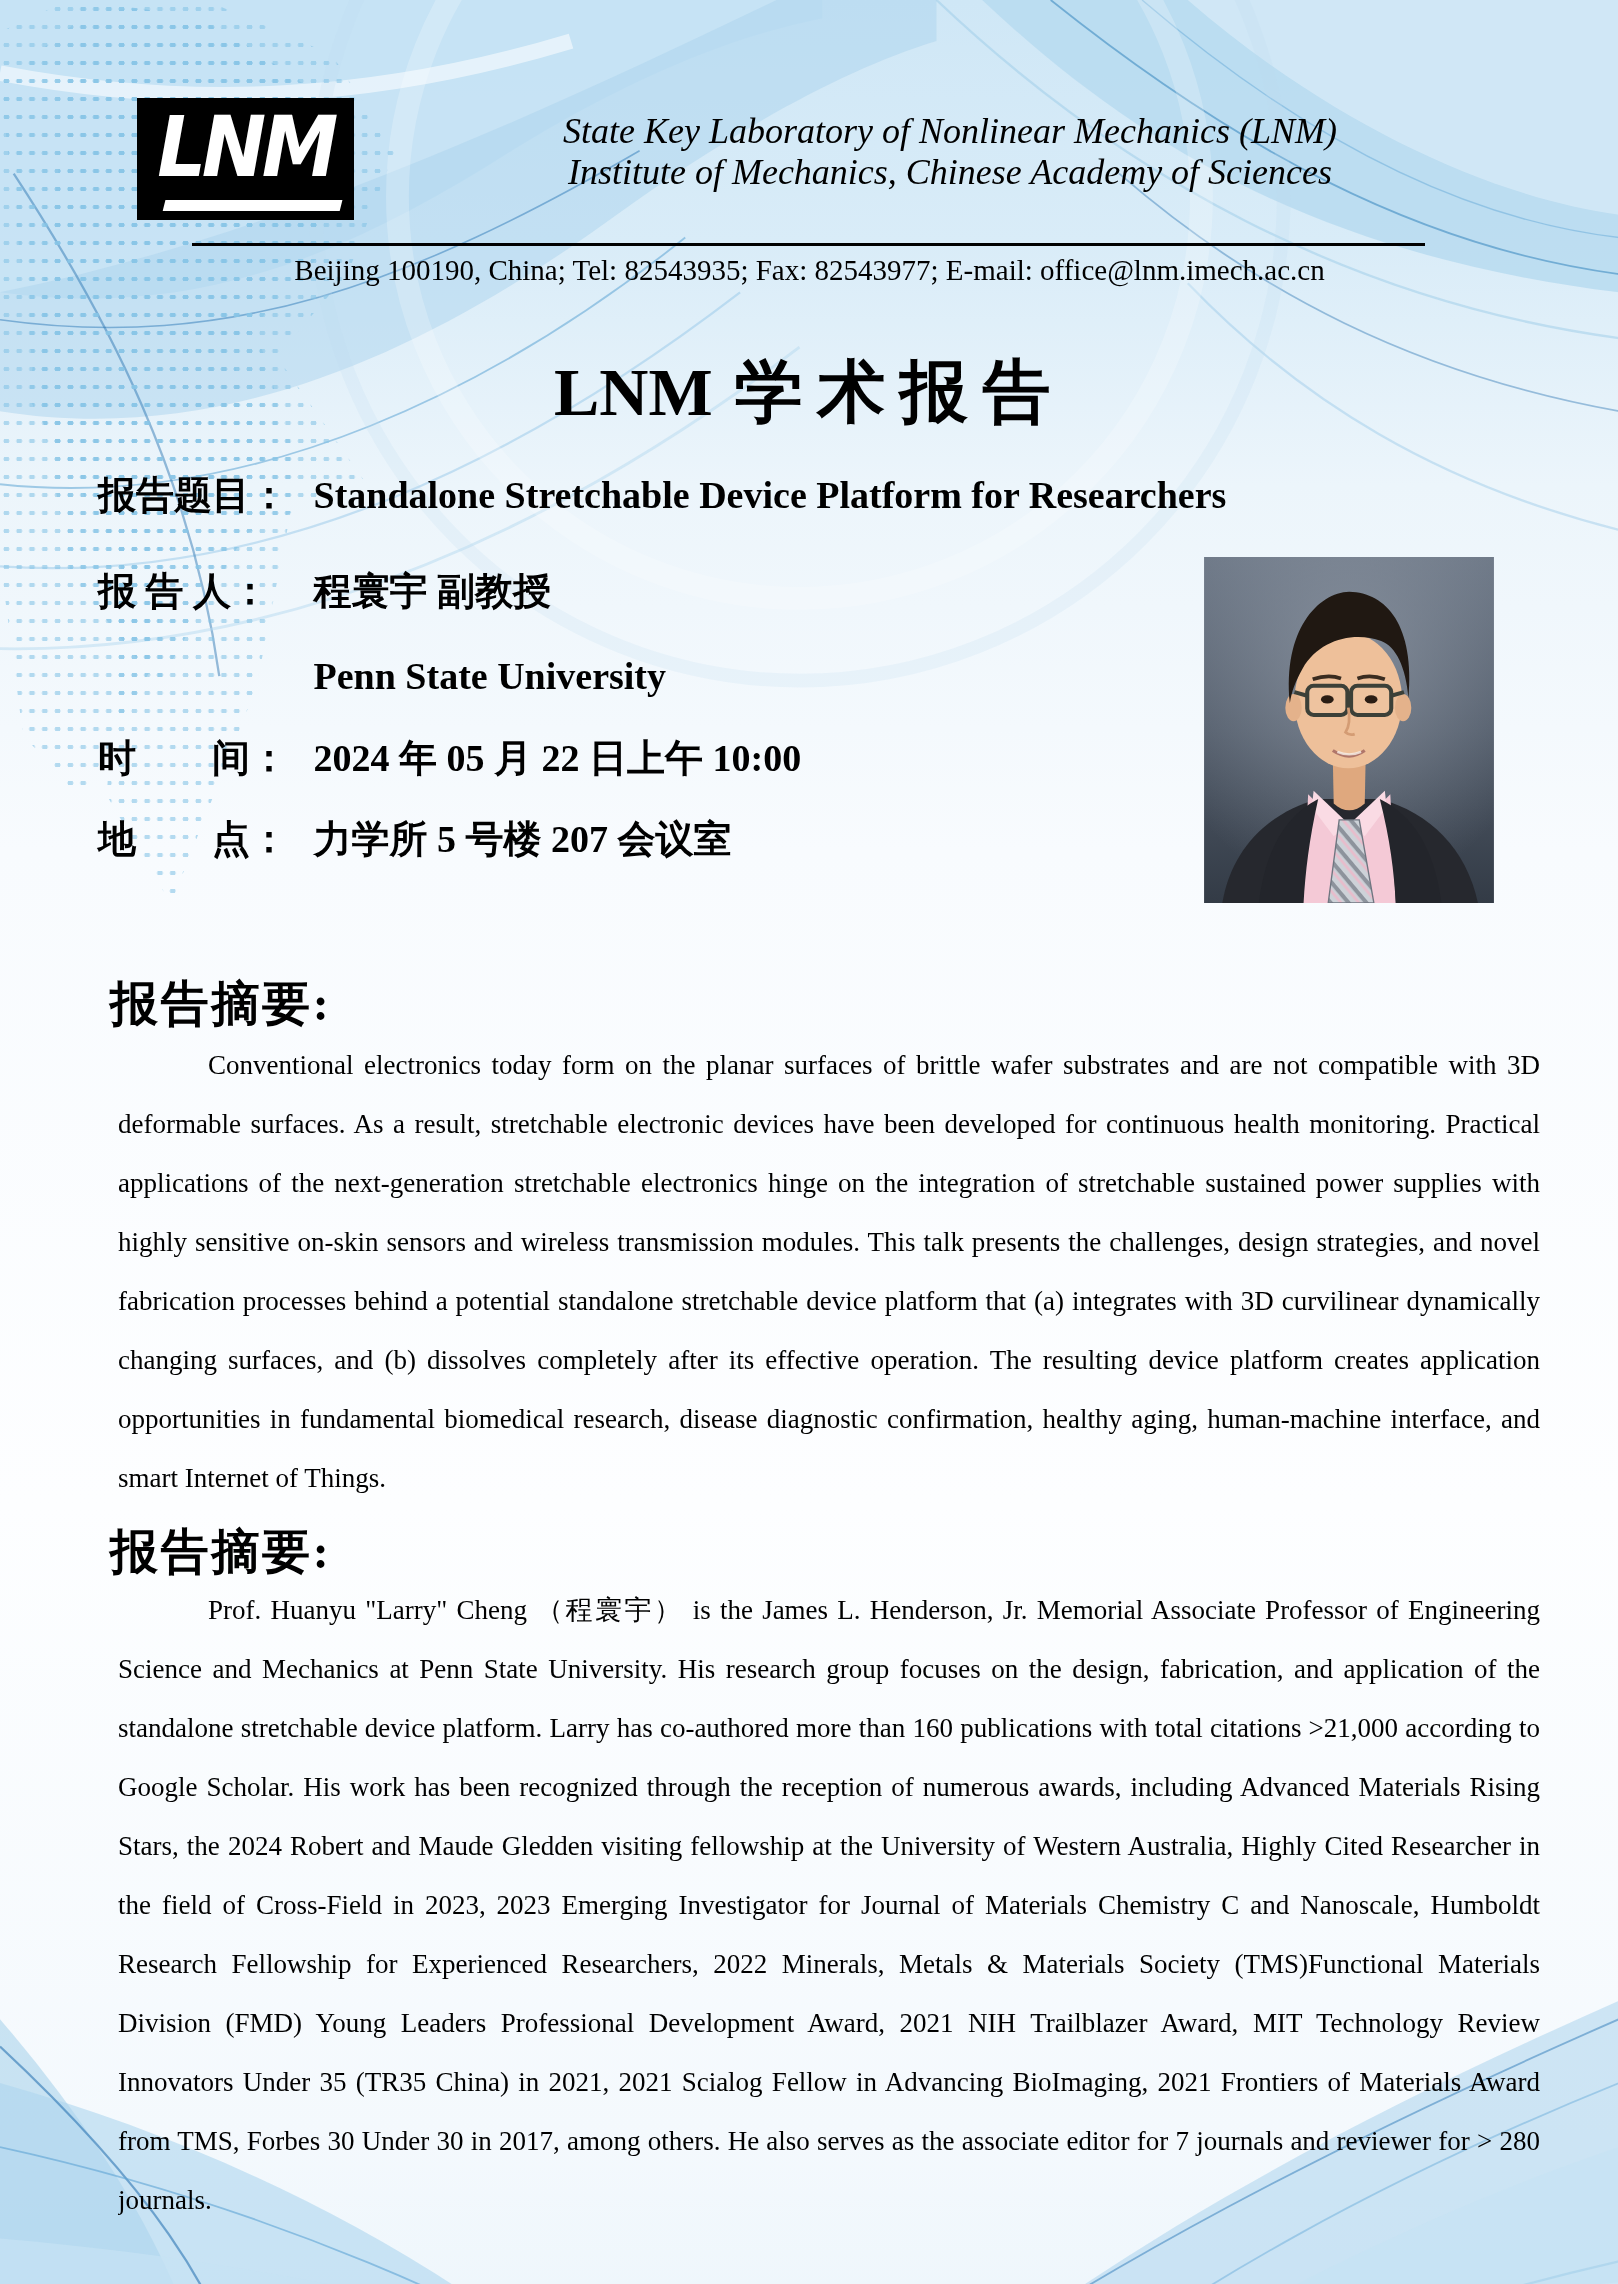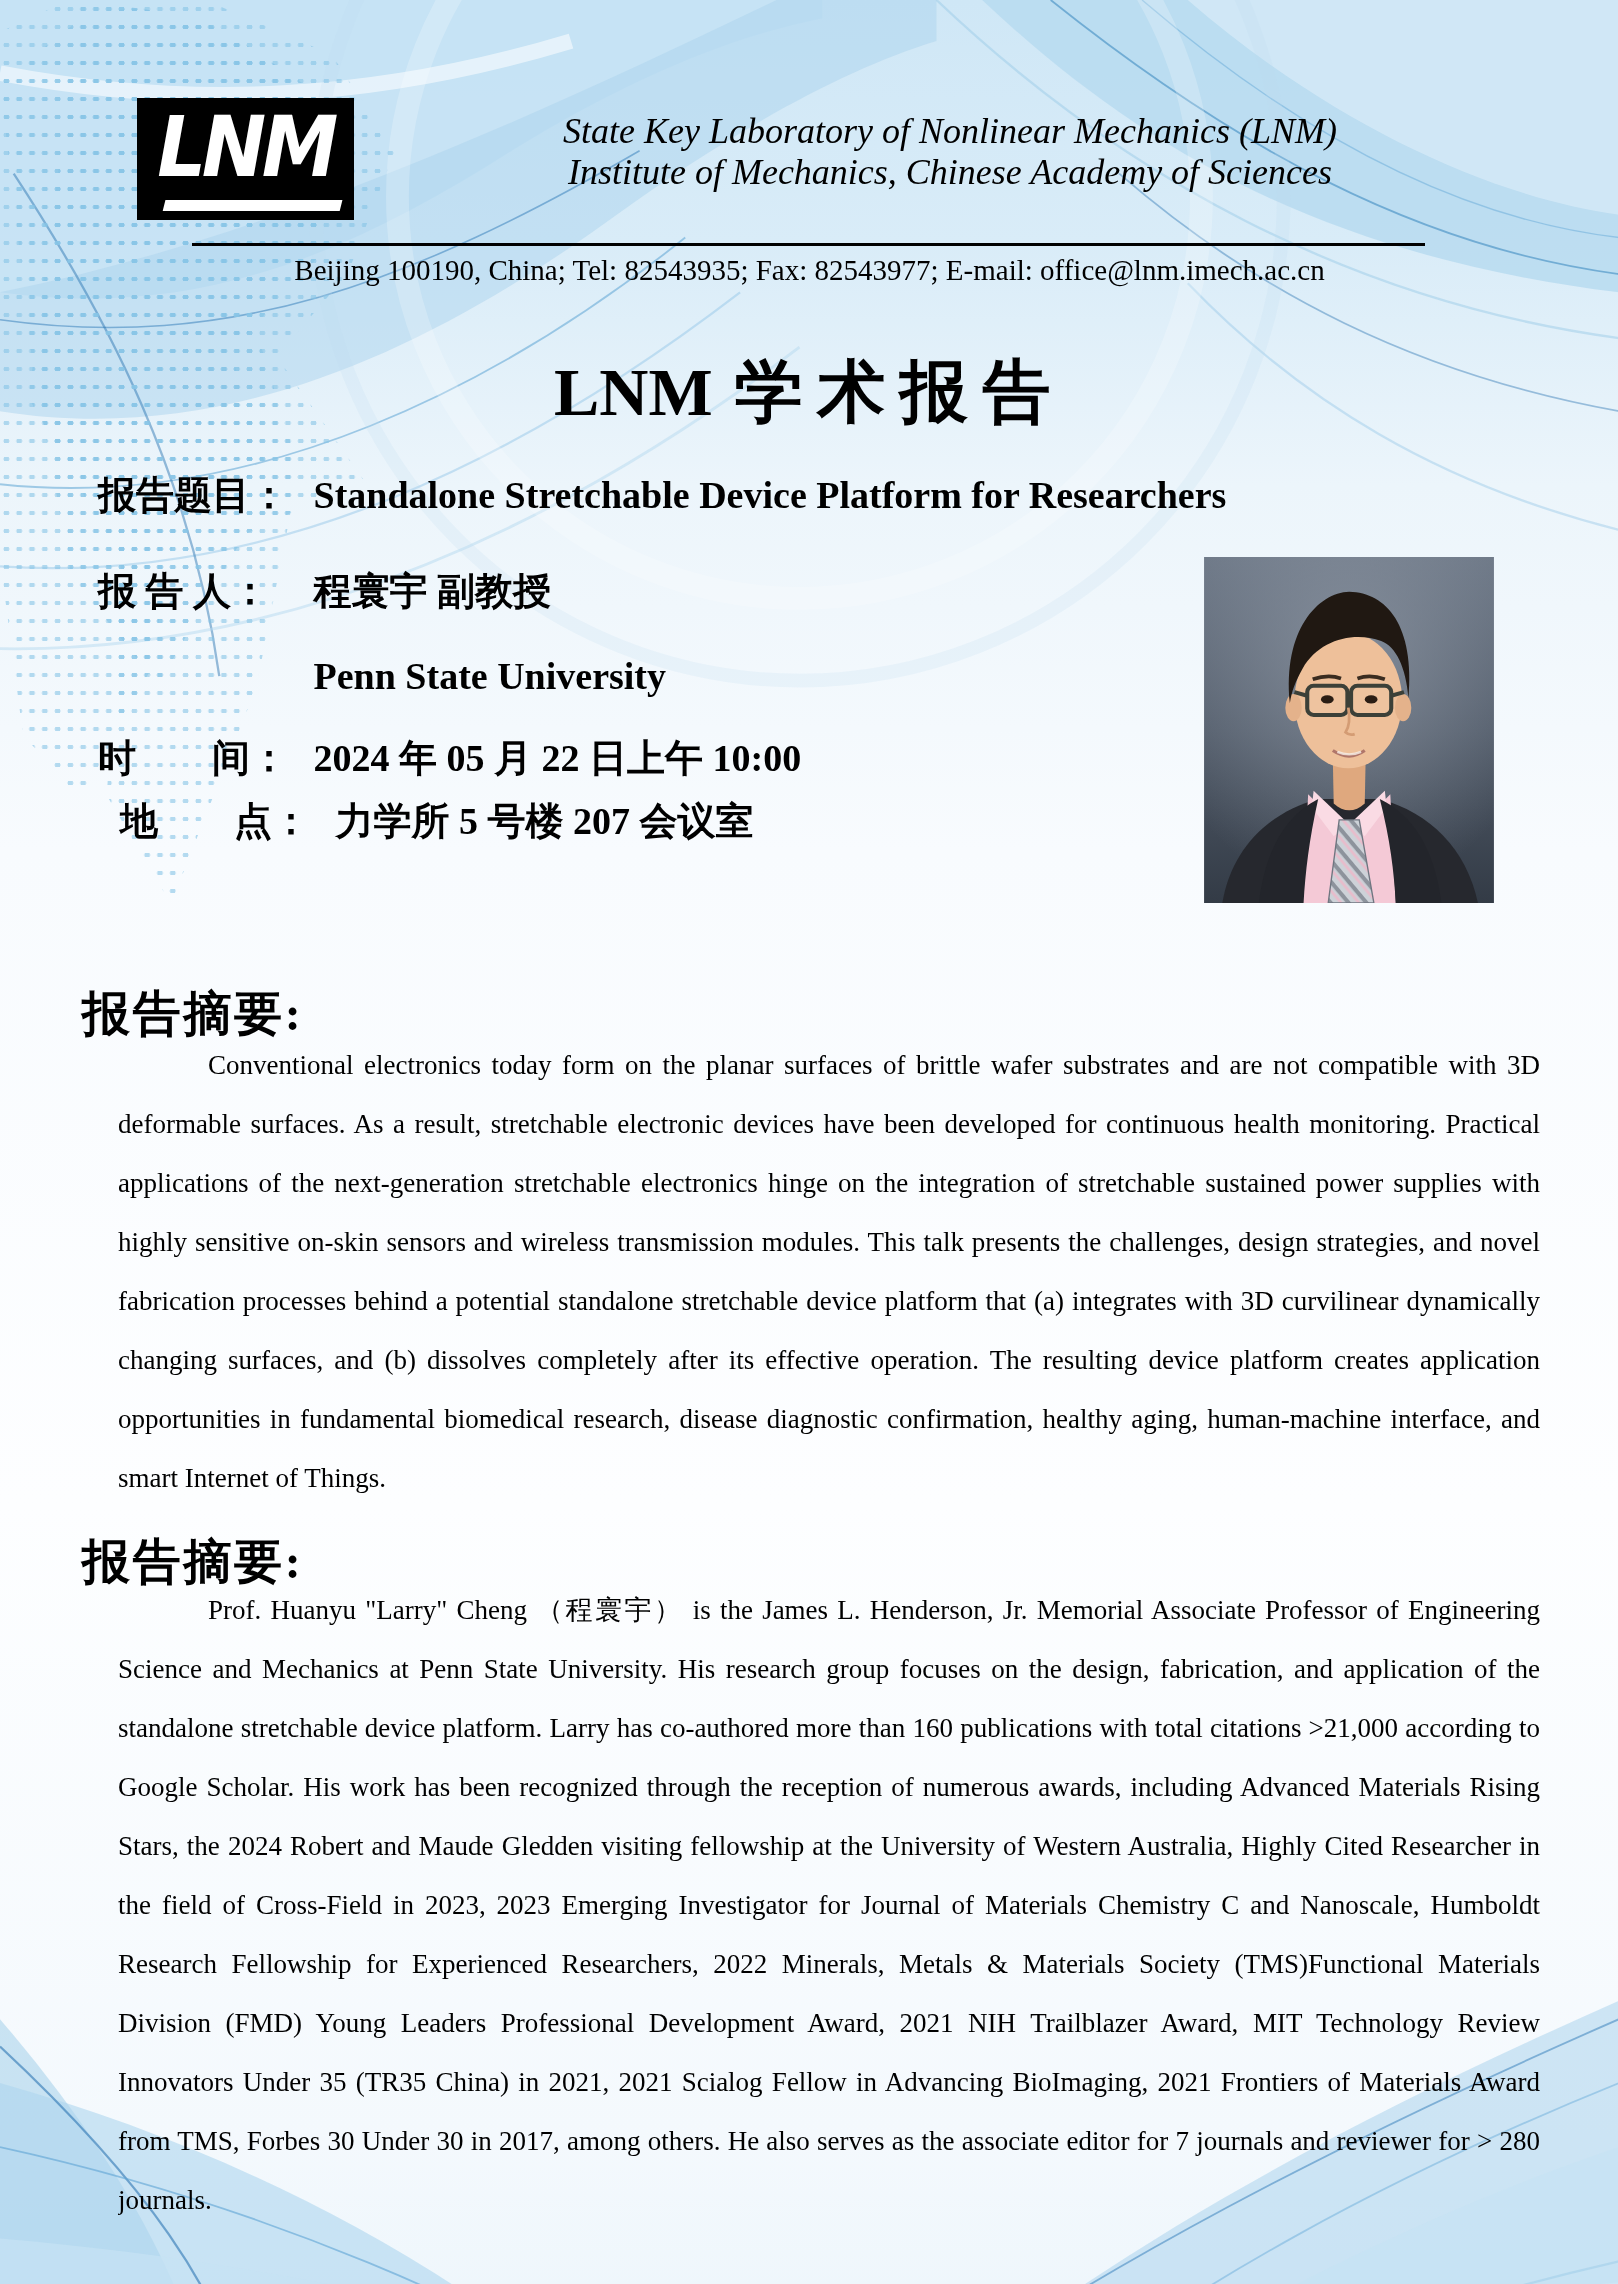--- a/index.html
+++ b/index.html
@@ -31,27 +31,27 @@
   .rule{position:absolute;left:192px;top:243px;width:1233px;height:2.7px;background:#000;}
   .contact{position:absolute;left:0;width:100%;top:254px;text-align:center;font-size:29px;}
 
   
   .main-title{position:absolute;left:0;width:100%;top:333px;text-align:center;font-weight:bold;font-size:68px;line-height:119px;}
   .main-title .cjk{letter-spacing:14.6px;margin-left:22px;}
 
   
   .drow{position:absolute;left:98px;font-size:38px;font-weight:bold;white-space:nowrap;}
   .drow .lab{display:inline-block;min-width:206px;}
-  .r1{top:470px;} .r2{top:566px;} .r3{top:654px;} .r4{top:733px;} .r5{top:796px;margin-left:22px;} .r6{top:883px;}
+  .r1{top:470px;} .r2{top:566px;} .r3{top:654px;} .r4{top:733px;} .r5{top:814px;} .r6{top:883px;}
 
   
   .photo{position:absolute;left:1204px;top:557px;width:290px;height:346px;}
 
   
-  .sec-head{position:absolute;left:82px;font-size:48px;font-weight:bold;letter-spacing:2.7px;margin-top:10px;}
+  .sec-head{position:absolute;left:110px;font-size:48px;font-weight:bold;letter-spacing:2.7px;}
   .h-abs{top:972px;} .h-bio{top:1520px;}
   .para{position:absolute;left:98px;width:1422px;font-size:27px;line-height:59px;
         text-align:justify;text-indent:90px;overflow:hidden;margin-left:20px;}
   .p-abs{top:1036px;height:482px;}
   .p-bio{top:1581px;height:662px;}
 </style>
 </head>
 <body>
 
 <div class="page">

